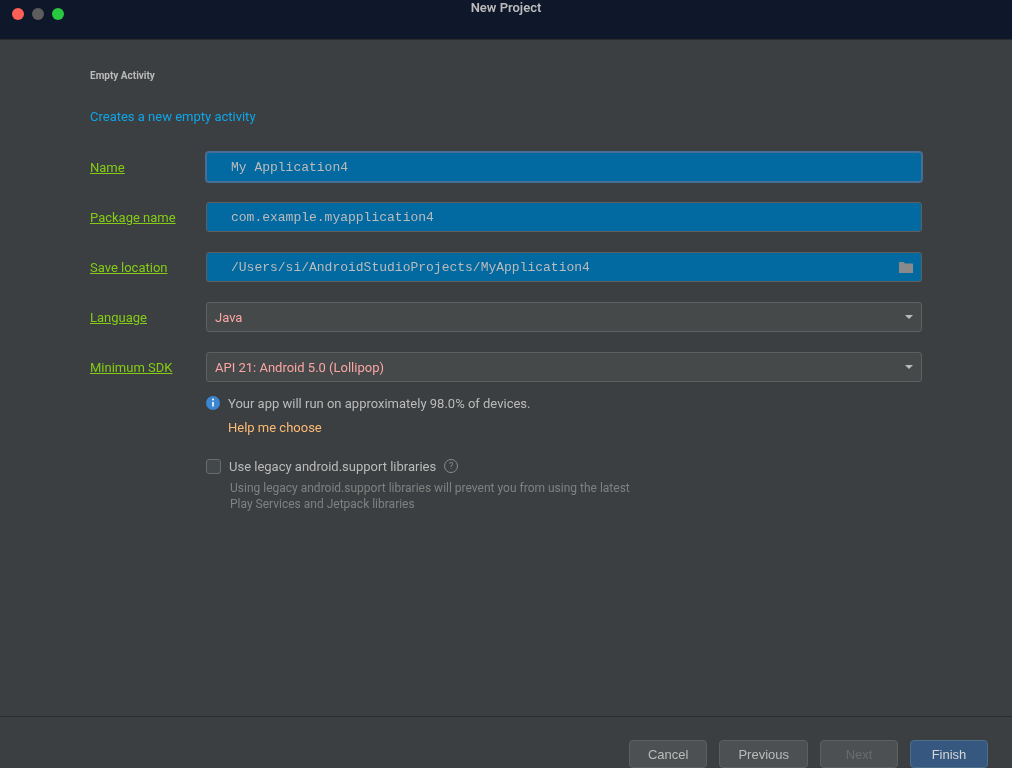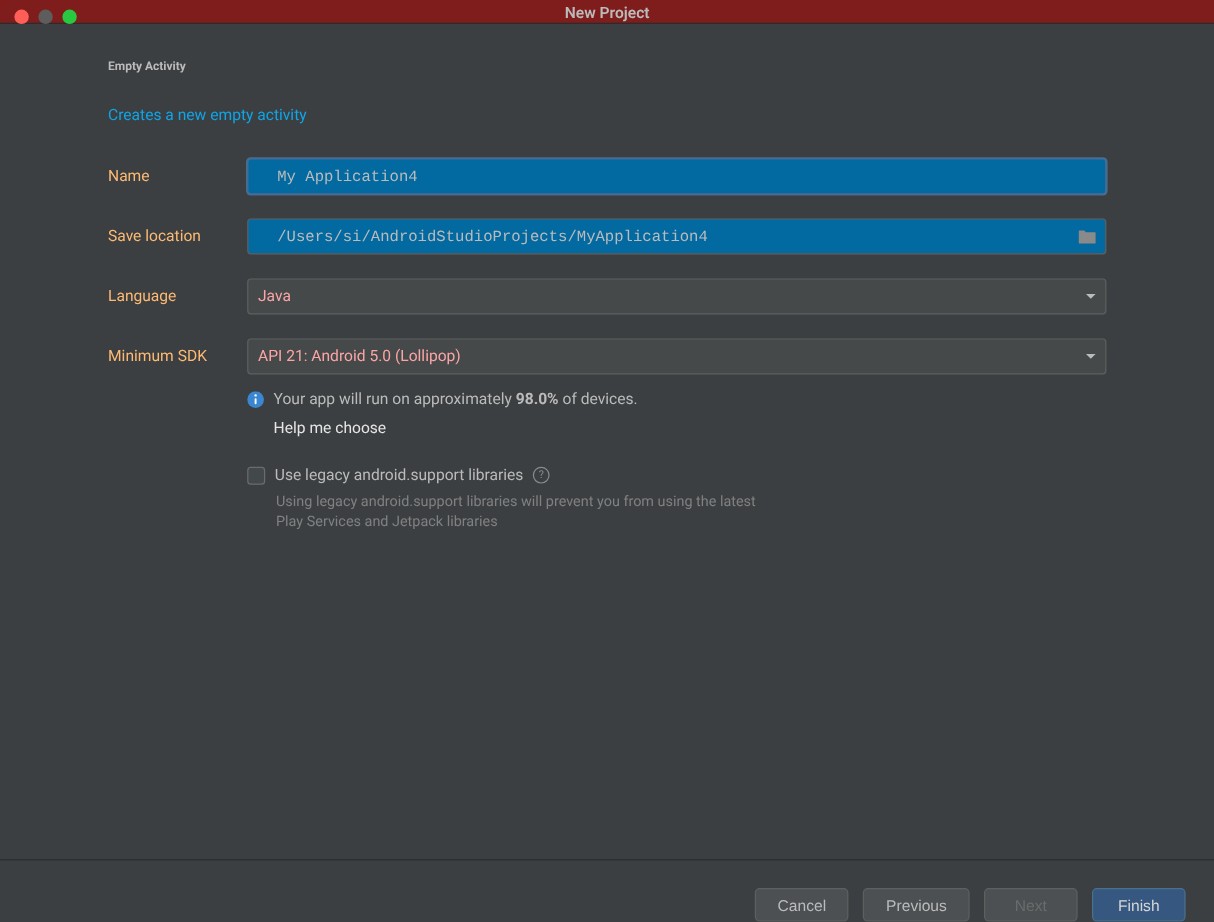--- a/index.html
+++ b/index.html
@@ -6,25 +6,25 @@
     body {
       width: 1012px;
       height: 768px;
       background: #3c3f41;
       font-family: -apple-system, BlinkMacSystemFont, "Segoe UI", Roboto, sans-serif;
       font-size: 13px;
       color: #bbbbbb;
       overflow: hidden;
     }
     .titlebar {
-      height: 20px;
-      background: #7f1d1d;
+      height: 40px;
+      background: #0f172a;
       border-bottom: 1px solid #2b2b2b;
       display: flex;
-      align-items: flex-end;
+      align-items: flex-start;
       position: relative;
     }
     .traffic-lights {
       position: absolute;
       left: 12px;
       top: 8px;
       display: flex;
       gap: 8px;
     }
     .traffic-light {
@@ -56,23 +56,24 @@
       color: #0ea5e9;
       margin-bottom: 28px;
     }
     .form-row {
       display: flex;
       align-items: center;
       margin-bottom: 20px;
     }
     .form-label {
       width: 116px;
-      color: #fdba74;
+      color: #84cc16;
       font-size: 13px;
       flex-shrink: 0;
+      text-decoration: underline;
     }
     .input-wrap {
       flex: 1;
       position: relative;
     }
     .text-input {
       width: 100%;
       height: 30px;
       background: #0369a1;
       border: 1px solid #5e6060;
@@ -129,23 +130,23 @@
       width: 14px;
       height: 14px;
       flex-shrink: 0;
       margin-top: 2px;
     }
     .info-text {
       color: #bbbbbb;
       font-size: 13px;
       line-height: 1.5;
     }
-    .info-text .bold { font-weight: 700; }
+    .info-text .bold { font-weight: 400; }
     .help-link {
-      color: #e5e5e5;
+      color: #fdba74;
       font-size: 13px;
       margin-left: 138px;
       display: inline-block;
       margin-top: 2px;
       margin-bottom: 24px;
       cursor: pointer;
     }
     .checkbox-row {
       display: flex;
       align-items: center;
@@ -240,20 +241,26 @@
   <div class="heading">Empty Activity</div>
   <div class="subheading">Creates a new empty activity</div>
 
   <div class="form-row">
     <div class="form-label">Name</div>
     <div class="input-wrap">
       <input type="text" class="text-input focused" value="My Application4" style="">
     </div>
   </div>
 
+  <div class="form-row">
+    <div class="form-label">Package name</div>
+    <div class="input-wrap">
+      <input type="text" class="text-input" value="com.example.myapplication4" style="">
+    </div>
+  </div>
 
   <div class="form-row">
     <div class="form-label">Save location</div>
     <div class="input-wrap">
       <input type="text" class="text-input" style="padding-right: 30px;" value="/Users/si/AndroidStudioProjects/MyApplication4">
       <svg class="folder-icon" viewBox="0 0 16 14">
         <path d="M1.5 2h4l1.5 1.5h7.5a.5.5 0 0 1 .5.5v8.5a.5.5 0 0 1-.5.5H1.5a.5.5 0 0 1-.5-.5V2.5a.5.5 0 0 1 .5-.5z"></path>
       </svg>
     </div>
   </div>

